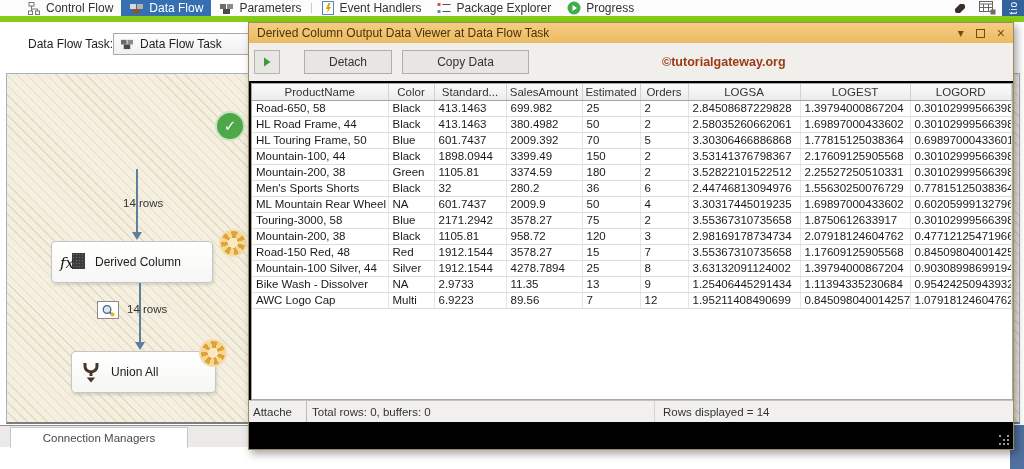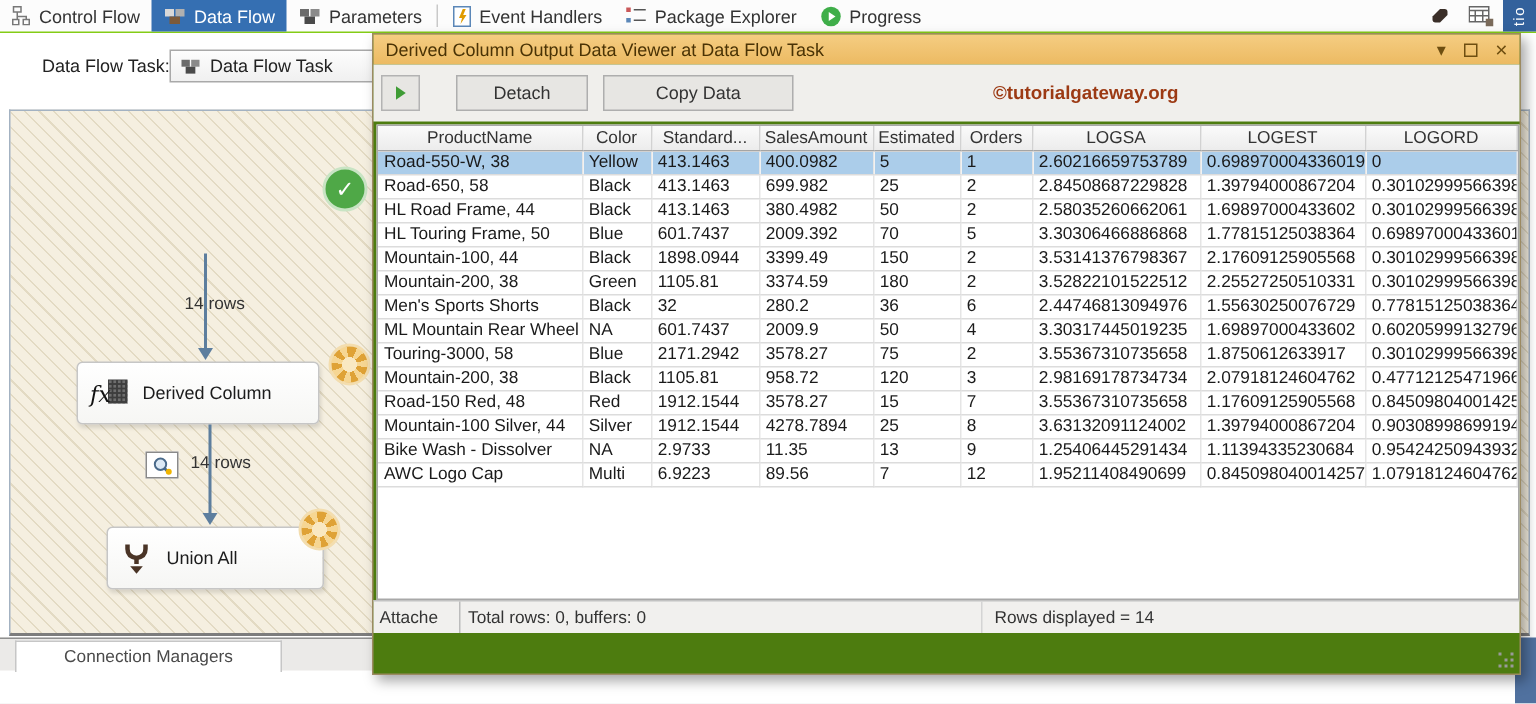--- a/index.html
+++ b/index.html
@@ -2,21 +2,21 @@
 <html><head>
 <meta charset="utf-8">
 <style>
 *{margin:0;padding:0;box-sizing:border-box;}
 body{background:#ddd;}
 #screen{position:relative;width:1024px;height:469px;background:#ffffff;overflow:hidden;
   font-family:"Liberation Sans","DejaVu Sans",sans-serif;font-size:12px;color:#222;}
 
 
 .tabstrip{position:absolute;left:0;top:0;width:1024px;height:22px;background:#fcfcfc;
-  border-bottom:1px solid #84cc16;display:flex;align-items:stretch;}
+  border-bottom:6px solid #84cc16;display:flex;align-items:stretch;padding-left:20px;}
 .tab{display:flex;align-items:center;gap:5px;padding:0 8px;cursor:default;color:#333;}
 .tab.selected{background:#356fb2;color:#fff;}
 .tabsep{width:1px;background:#c9c9c9;margin:3px 2px;}
 .tabspacer{flex:1;}
 .stripicon{display:flex;align-items:center;padding:0 6px;}
 .vtab{width:22px;background:#33619c;color:#fff;display:flex;align-items:center;justify-content:center;}
 .vtab span{writing-mode:vertical-rl;transform:rotate(180deg);font-size:10px;letter-spacing:1px;}
 
 
 .taskrow{position:absolute;left:0;top:22px;width:1024px;height:51px;background:#fff;}
@@ -44,21 +44,21 @@
 .edgelabel{position:absolute;font-size:11.5px;color:#333;z-index:2;}
 .magbtn{position:absolute;width:22px;height:18px;background:#fff;border:1px solid #8a8a8a;
   display:flex;align-items:center;justify-content:center;z-index:2;}
 .fxicon{position:relative;width:26px;height:20px;flex:0 0 26px;}
 .fxsq{position:absolute;right:1px;top:1px;width:13px;height:16px;background-color:#3d3d3d;
   background-image:radial-gradient(#6e6e6e 1px,transparent 1px);background-size:3px 3px;}
 .fxicon i{position:absolute;left:0;bottom:0;font-family:"DejaVu Serif",serif;font-style:italic;
   font-size:15px;color:#111;z-index:1;}
 
 
-.dialog{position:absolute;left:248px;top:22px;width:766px;height:428px;background:#4d7c0f;
+.dialog{position:absolute;left:248px;top:22px;width:766px;height:428px;background:#000000;
   border:1px solid #9c8a62;box-shadow:3px 4px 8px rgba(0,0,0,0.35);z-index:10;}
 .titlebar{position:absolute;left:0;top:0;right:0;height:20px;background:linear-gradient(#f5cd82,#ecba62);
   display:flex;align-items:center;color:#4a3305;padding:0 8px;}
 .titlebar .t{flex:1;}
 .tbtns{display:flex;align-items:center;gap:12px;color:#6e4e10;}
 .maxbox{width:9px;height:9px;border:1px solid #6e4e10;display:inline-block;}
 .dtoolbar{position:absolute;left:0;top:20px;right:0;height:38px;background:#f0efec;}
 .playbtn{position:absolute;left:5px;top:7px;width:26px;height:24px;background:#e7e6e3;
   border:1px solid #b3b3b3;display:flex;align-items:center;justify-content:center;cursor:pointer;}
 .dbtn{position:absolute;top:7px;height:24px;background:#e7e6e3;border:1px solid #aeaeae;
@@ -276,31 +276,20 @@
               <th>SalesAmount</th>
               <th>Estimated</th>
               <th>Orders</th>
               <th>LOGSA</th>
               <th>LOGEST</th>
               <th>LOGORD</th>
             </tr>
         </thead>
         <tbody>
 
-        <tr class="selected">
-            <td>Road-550-W, 38</td>
-            <td>Yellow</td>
-            <td>413.1463</td>
-            <td>400.0982</td>
-            <td>5</td>
-            <td>1</td>
-            <td>2.60216659753789</td>
-            <td>0.698970004336019</td>
-            <td>0</td>
-          </tr>
             <tr>
             <td>Road-650, 58</td>
             <td>Black</td>
             <td>413.1463</td>
             <td>699.982</td>
             <td>25</td>
             <td>2</td>
             <td>2.84508687229828</td>
             <td>1.39794000867204</td>
             <td>0.301029995663981</td>

